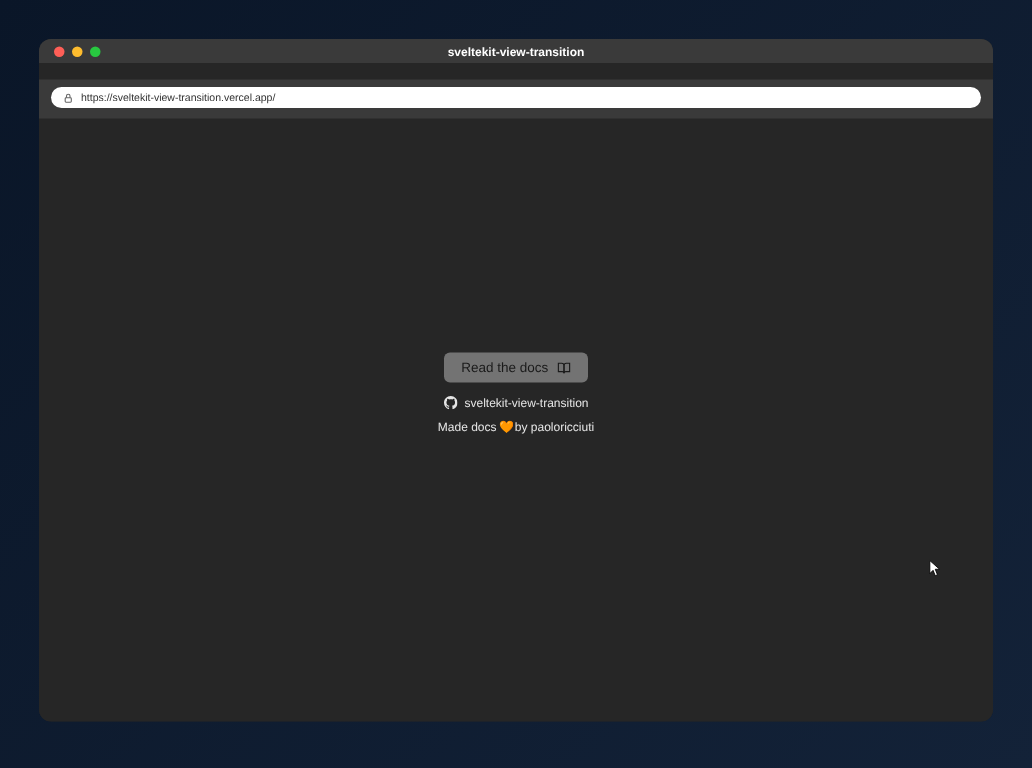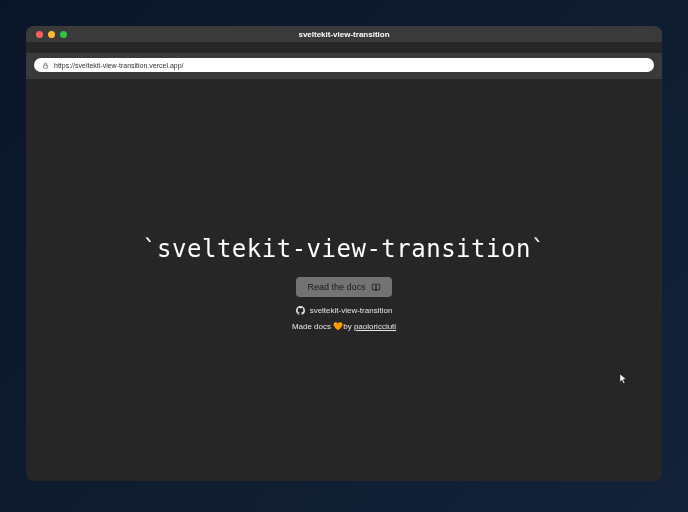--- a/index.html
+++ b/index.html
@@ -144,21 +144,20 @@
       width: 9px;
       height: 9px;
     }
     
     .made-with {
       font-size: 8px;
       color: #e5e5e5;
     }
     
     .author-link {
-      text-decoration: underline;
       color: #e5e5e5;
       cursor: pointer;
     }
     
     .cursor-pointer {
       position: absolute;
       left: 593px;
       top: 283px;
       width: 9px;
       height: 13px;
@@ -183,21 +182,20 @@
       <svg class="lock-icon" viewBox="0 0 24 24" fill="none" stroke="#666" stroke-width="2.5">
         <rect x="5" y="11" width="14" height="10" rx="2"></rect>
         <path d="M8 11V7a4 4 0 0 1 8 0v4"></path>
       </svg>
       <span class="url-text">https://sveltekit-view-transition.vercel.app/</span>
     </div>
   </div>
 
   <div class="page-content">
 
-    <h1 class="hero-title">`sveltekit-view-transition`</h1>
 
     <button class="docs-button">
       <span>Read the docs</span>
       <svg class="book-icon" viewBox="0 0 24 24" fill="none" stroke="#1a1a1a" stroke-width="2">
         <path d="M2 3h6a4 4 0 0 1 4 4v14a3 3 0 0 0-3-3H2z"></path>
         <path d="M22 3h-6a4 4 0 0 0-4 4v14a3 3 0 0 1 3-3h7z"></path>
       </svg>
     </button>
 
     <a class="github-link">

